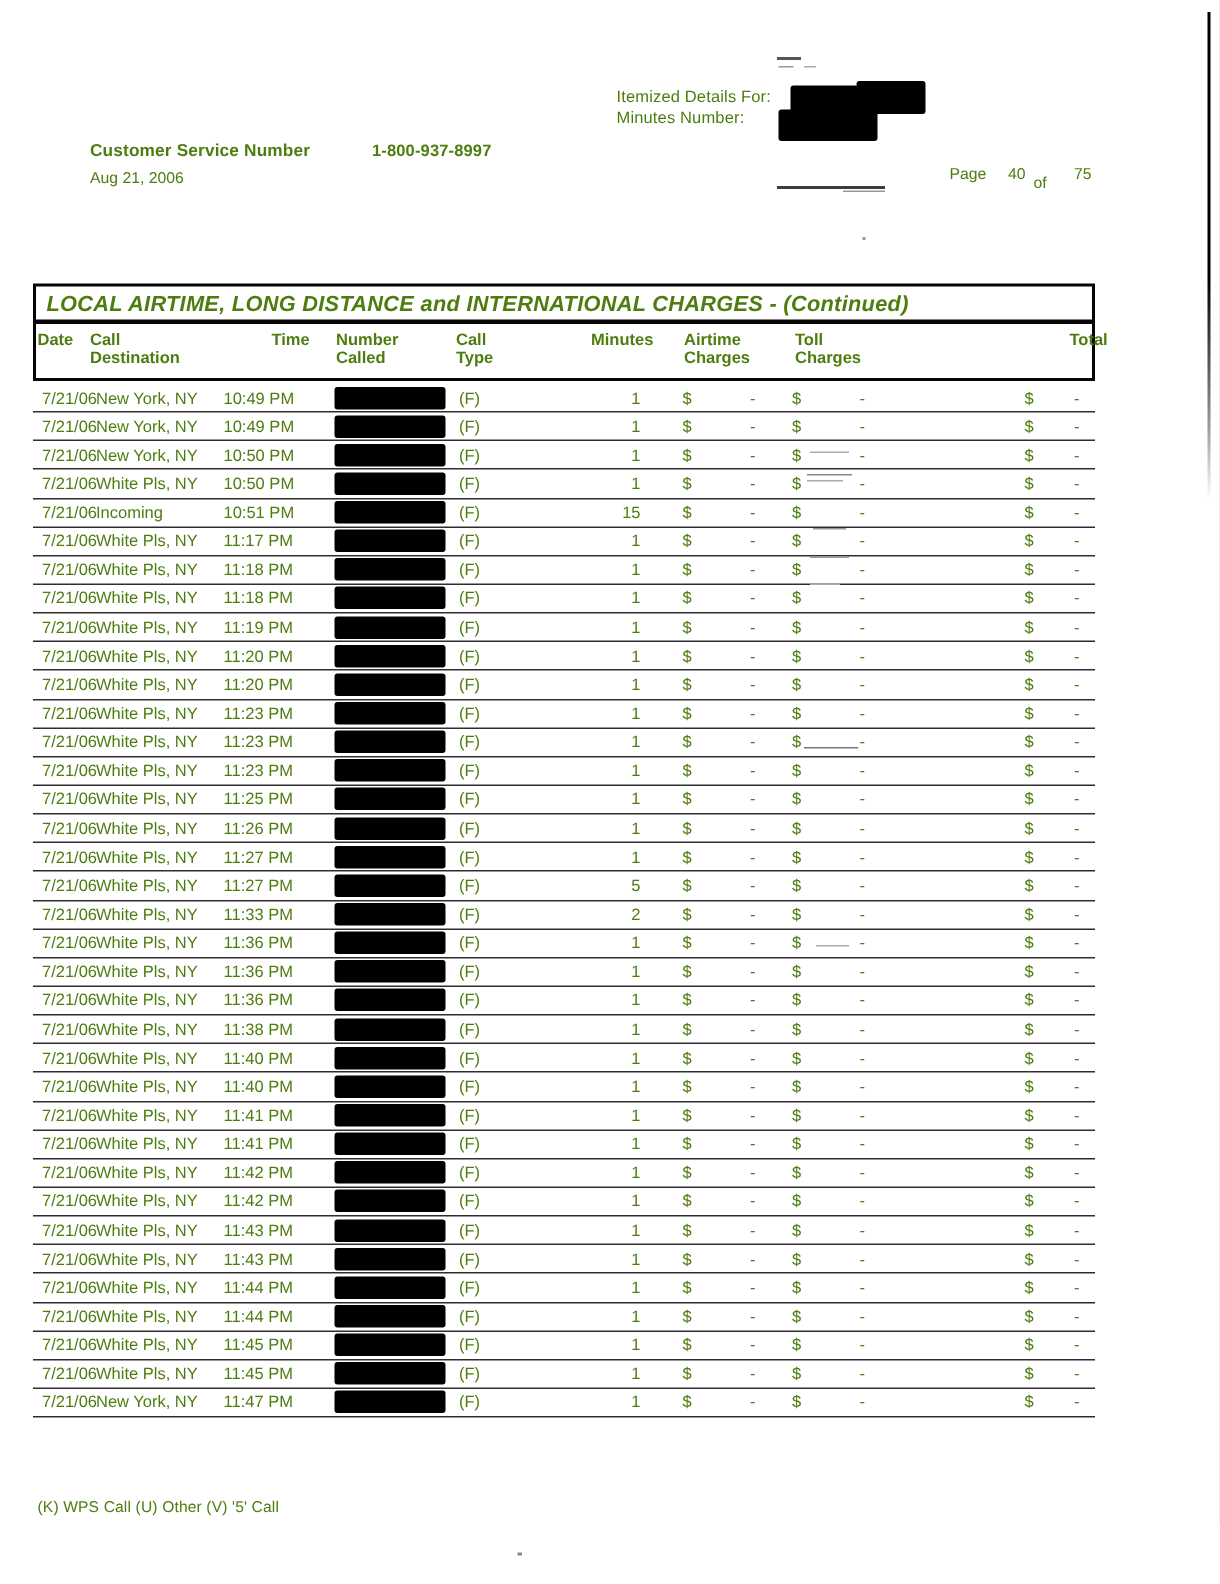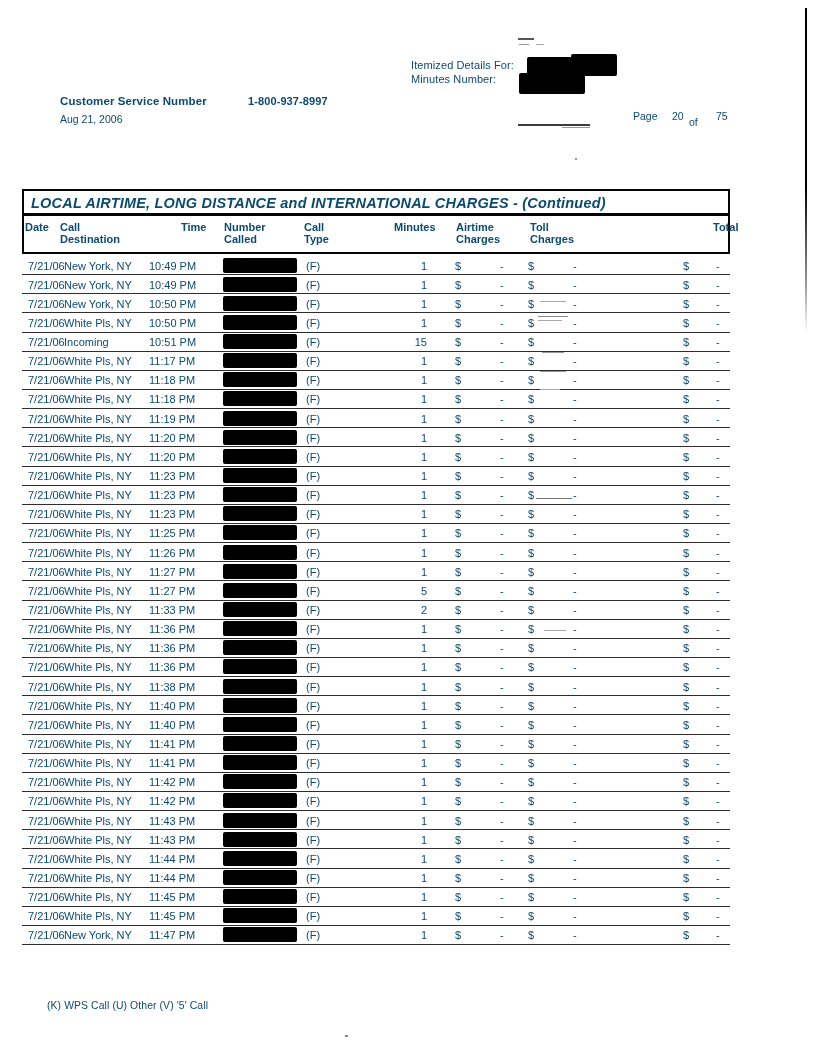--- a/index.html
+++ b/index.html
@@ -1,20 +1,20 @@
 <!DOCTYPE html>
 <html><head>
 <meta charset="utf-8">
 <style>
   * { margin:0; padding:0; box-sizing:border-box; }
   html,body { background:#e8e8e8; }
   .page {
     position:relative; width:813px; height:1056px; margin:0 auto;
     background:#ffffff; overflow:hidden;
-    font-family:"Liberation Sans", sans-serif; color:#0c4a6e;
+    font-family:"Liberation Sans", sans-serif; color:#4d7c0f;
   }
   .abs { position:absolute; }
   .lbl { font-size:11px; letter-spacing:0.1px; }
   .bold { font-weight:bold; }
   .small { font-size:10.5px; }
   .redaction { background:#000; border-radius:2px; }
 
   
   .table-frame {
     left:22px; top:189px; width:708px;
@@ -63,21 +63,21 @@
   <div class="abs lbl" style="left:411px; top:73px;">Minutes Number:</div>
   <div class="abs redaction" style="left:527px; top:57px; width:45px; height:21px;"></div>
   <div class="abs redaction" style="left:571px; top:54px; width:46px; height:22px;"></div>
   <div class="abs redaction" style="left:519px; top:73px; width:66px; height:21px;"></div>
 
   <div class="abs lbl bold" style="left:60px; top:95px; font-size:11.5px;">Customer Service Number</div>
   <div class="abs lbl bold" style="left:248px; top:95px; font-size:11px;">1-800-937-8997</div>
   <div class="abs small" style="left:60px; top:113px;">Aug 21, 2006</div>
 
   <div class="abs small" style="left:633px; top:110px;">Page</div>
-  <div class="abs small" style="left:672px; top:110px;">20</div>
+  <div class="abs small" style="left:672px; top:110px;">40</div>
   <div class="abs small" style="left:689px; top:116px;">of</div>
   <div class="abs small" style="left:716px; top:110px;">75</div>
 
   <div class="abs table-frame">
     <div class="title-bar">LOCAL AIRTIME, LONG DISTANCE and INTERNATIONAL CHARGES  - (Continued)</div>
     <div class="header-bar">
       <span class="h" style="left:1px;">Date</span>
       <span class="h" style="left:36px;">Call
 Destination</span>
       <span class="h" style="left:157px;">Time</span>
@@ -629,21 +629,21 @@
       <span class="c r-min">1</span>
       <span class="c r-cur1">$</span>
       <span class="c r-amt1">-</span>
       <span class="c r-cur2">$</span>
       <span class="c r-amt2">-</span>
       <span class="c r-cur3">$</span>
       <span class="c r-amt3">-</span>
     </div>
   </div>
 
-  <div class="abs footer-line" style="left:25px; top:1000px;margin-left:22px;">(K) WPS Call (U) Other (V) '5' Call</div>
+  <div class="abs footer-line" style="left:25px; top:1000px;">(K) WPS Call (U) Other (V) '5' Call</div>
 
   <div class="artifact" style="left:805px; top:8px; width:2px; height:325px;
               background:linear-gradient(#000 0%, #000 55%, #999 85%, rgba(255,255,255,0) 100%);"></div>
   <div class="artifact" style="left:518px; top:38px; width:16px; height:2px; background:#555;"></div>
   <div class="artifact" style="left:519px; top:44px; width:10px; height:1px; background:#999;"></div>
   <div class="artifact" style="left:536px; top:44px; width:8px; height:1px; background:#aaa;"></div>
   <div class="artifact" style="left:518px; top:124px; width:72px; height:2px; background:#3c3c3c;"></div>
   <div class="artifact" style="left:562px; top:127px; width:28px; height:1px; background:#999;"></div>
   <div class="artifact" style="left:540px; top:301px; width:26px; height:1px; background:#aaa;"></div>
   <div class="artifact" style="left:538px; top:316px; width:30px; height:1px; background:#888;"></div>

